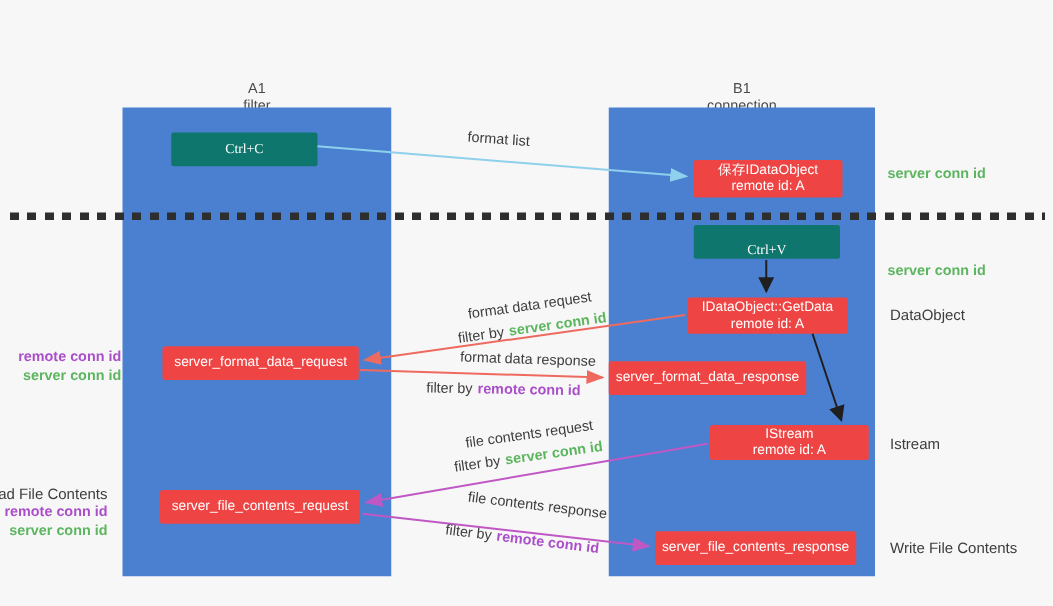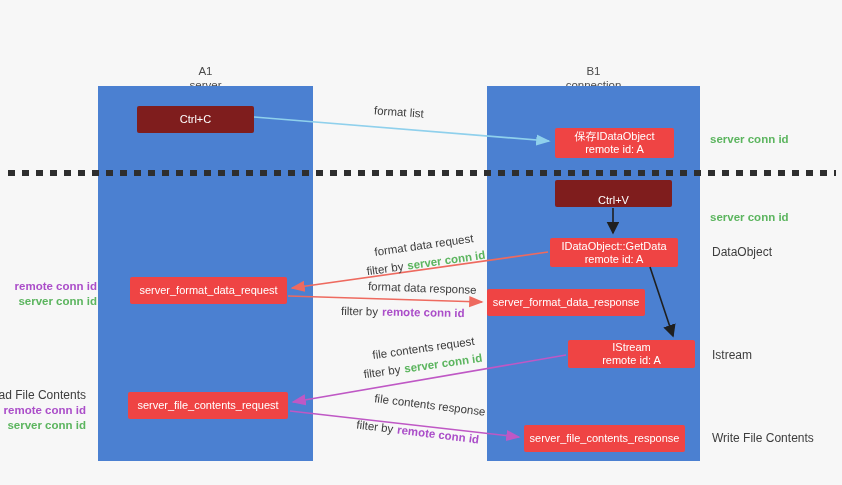--- a/index.html
+++ b/index.html
@@ -32,21 +32,21 @@
     background:repeating-linear-gradient(90deg,#2e2e2e 0 7px,transparent 7px 14px);
     z-index:3;
   }
   .node{
     position:absolute;z-index:4;
     display:flex;flex-direction:column;align-items:center;justify-content:center;
     color:#ffffff;font-size:11px;line-height:13px;text-align:center;
     border-radius:2px;
   }
   .node.orange{background:#ef4444;}
-  .node.green{background:#7f1d1d;}
+  .node.green{background:#0f766e;font-family:Liberation Serif, serif;}
   .arrows{position:absolute;left:0;top:0;z-index:5;}
   .lbl{
     position:absolute;z-index:6;white-space:nowrap;
     font-size:11.5px;color:#3d3d3d;
   }
   .lbl .green-t{color:#5cb55f;font-weight:bold;margin-left:4px;}
   .lbl .purple-t{color:#ab4ec9;font-weight:bold;margin-left:4px;}
   .side{
     position:absolute;z-index:6;white-space:nowrap;font-size:12px;color:#3d3d3d;
   }
@@ -57,21 +57,21 @@
   .side-group .p{color:#ab4ec9;font-weight:bold;}
 </style>
 </head>
 <body>
 
 <div class="stage">
 
 
   <div class="col-header" style="left:98px;width:215px;">
     <div>A1</div>
-    <div>server</div>
+    <div>filter</div>
   </div>
   <div class="col-header" style="left:487px;width:213px;">
     <div>B1</div>
     <div>connection</div>
   </div>
 
   <div class="col col-left"></div>
   <div class="col col-right"></div>
 
   <div class="dotted"></div>

